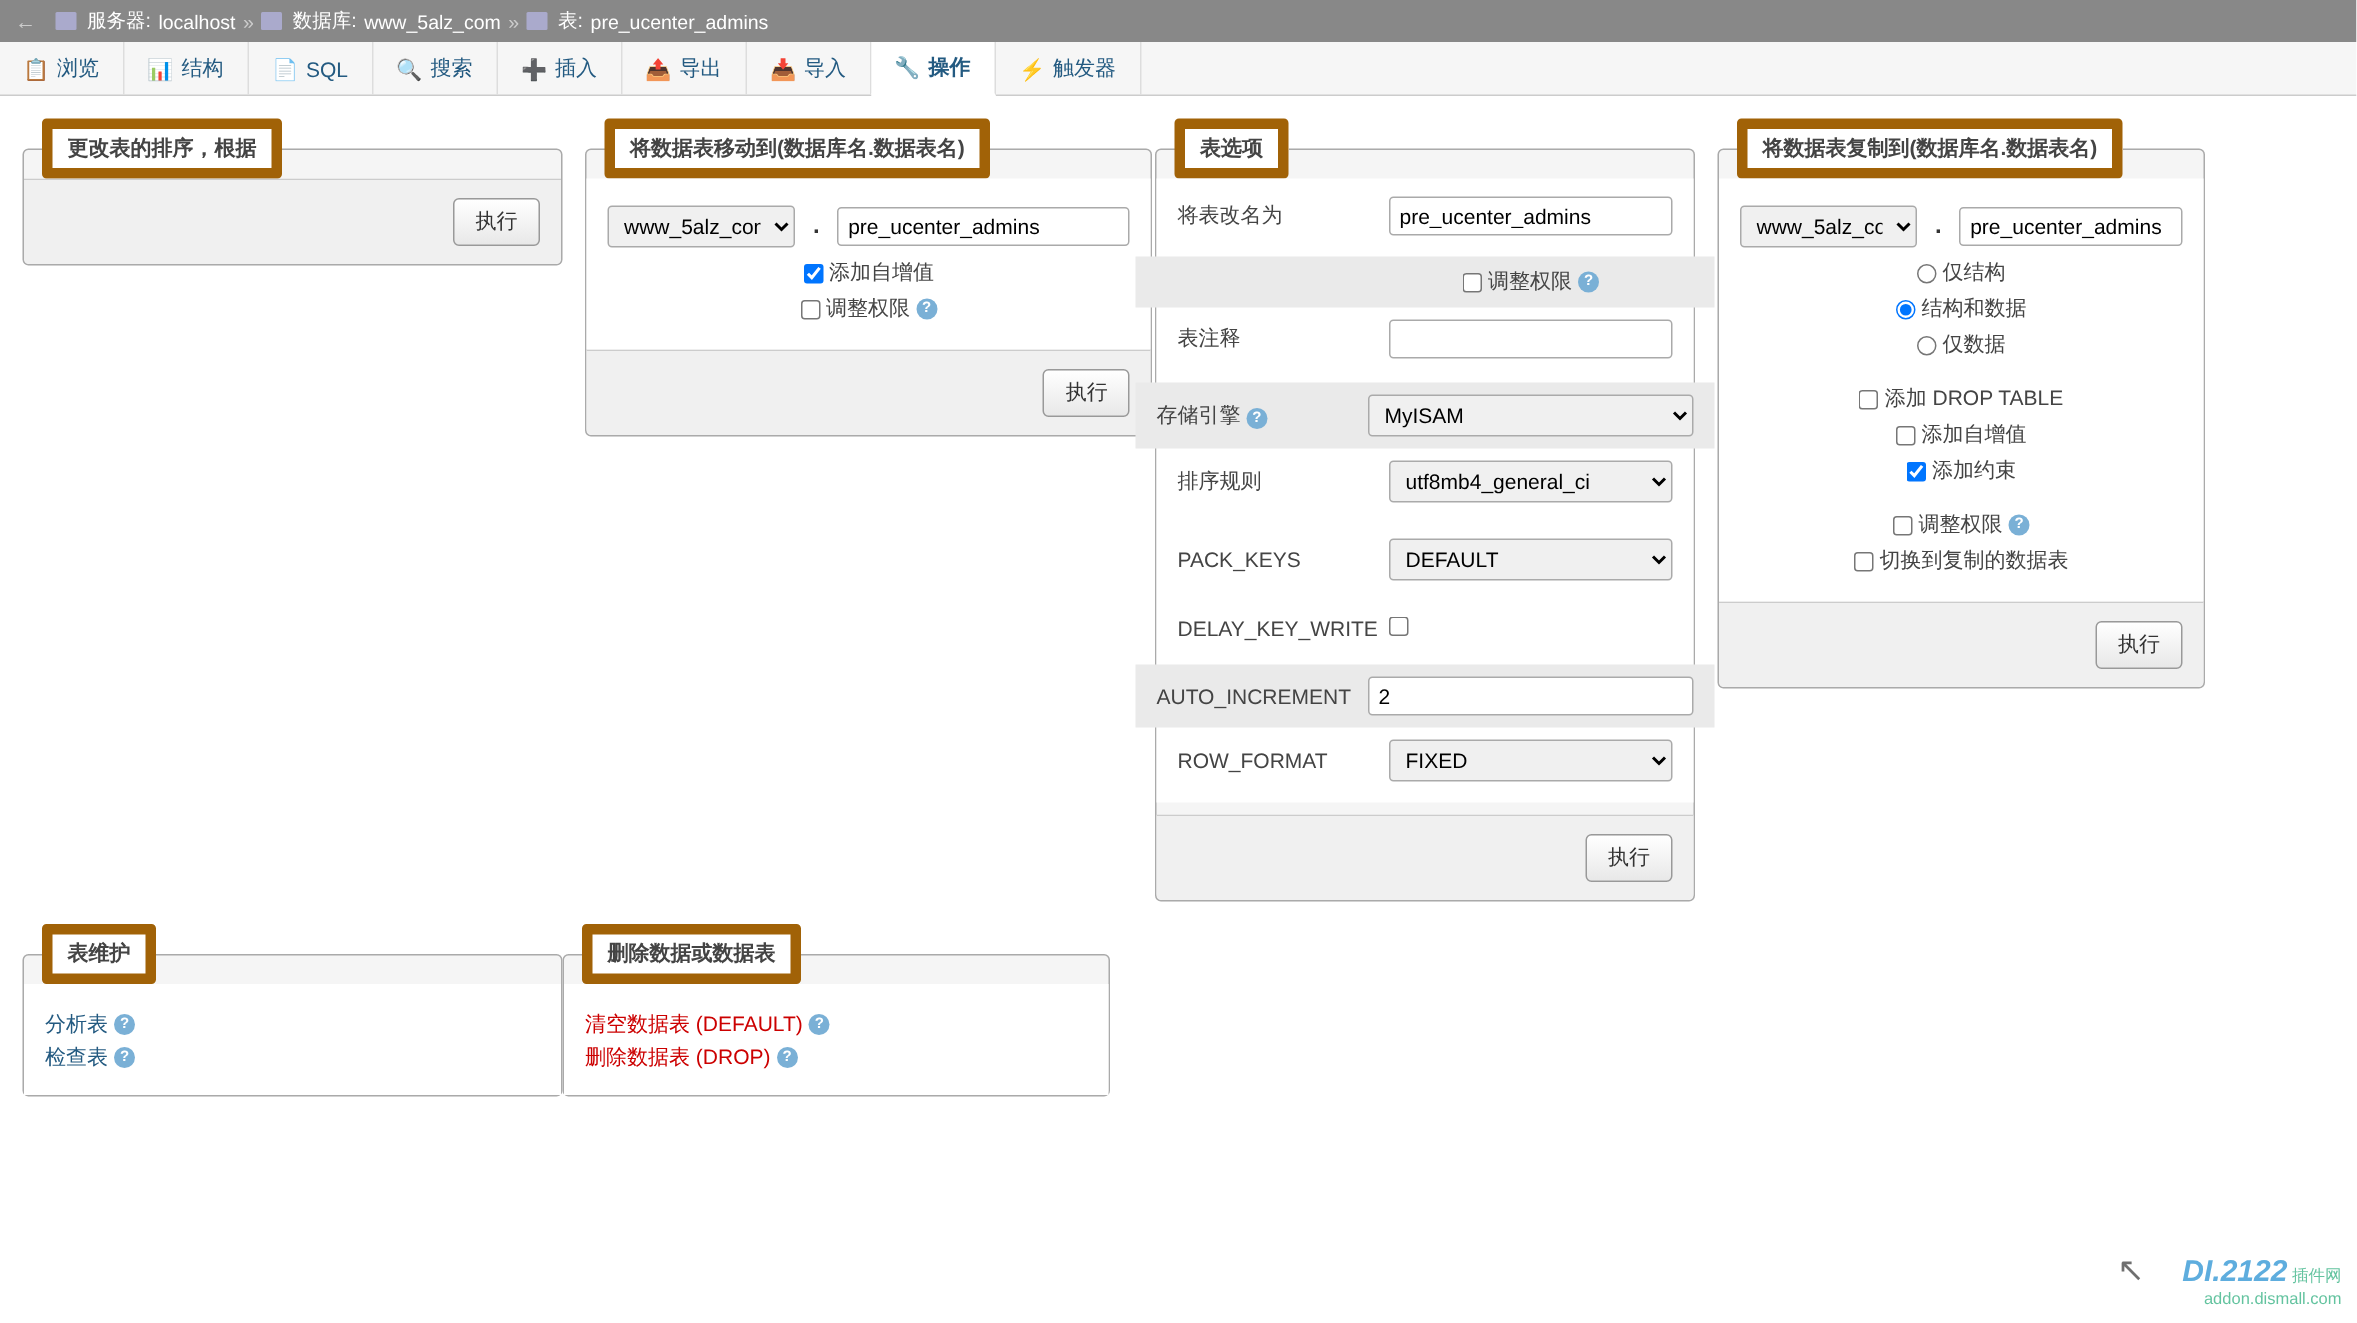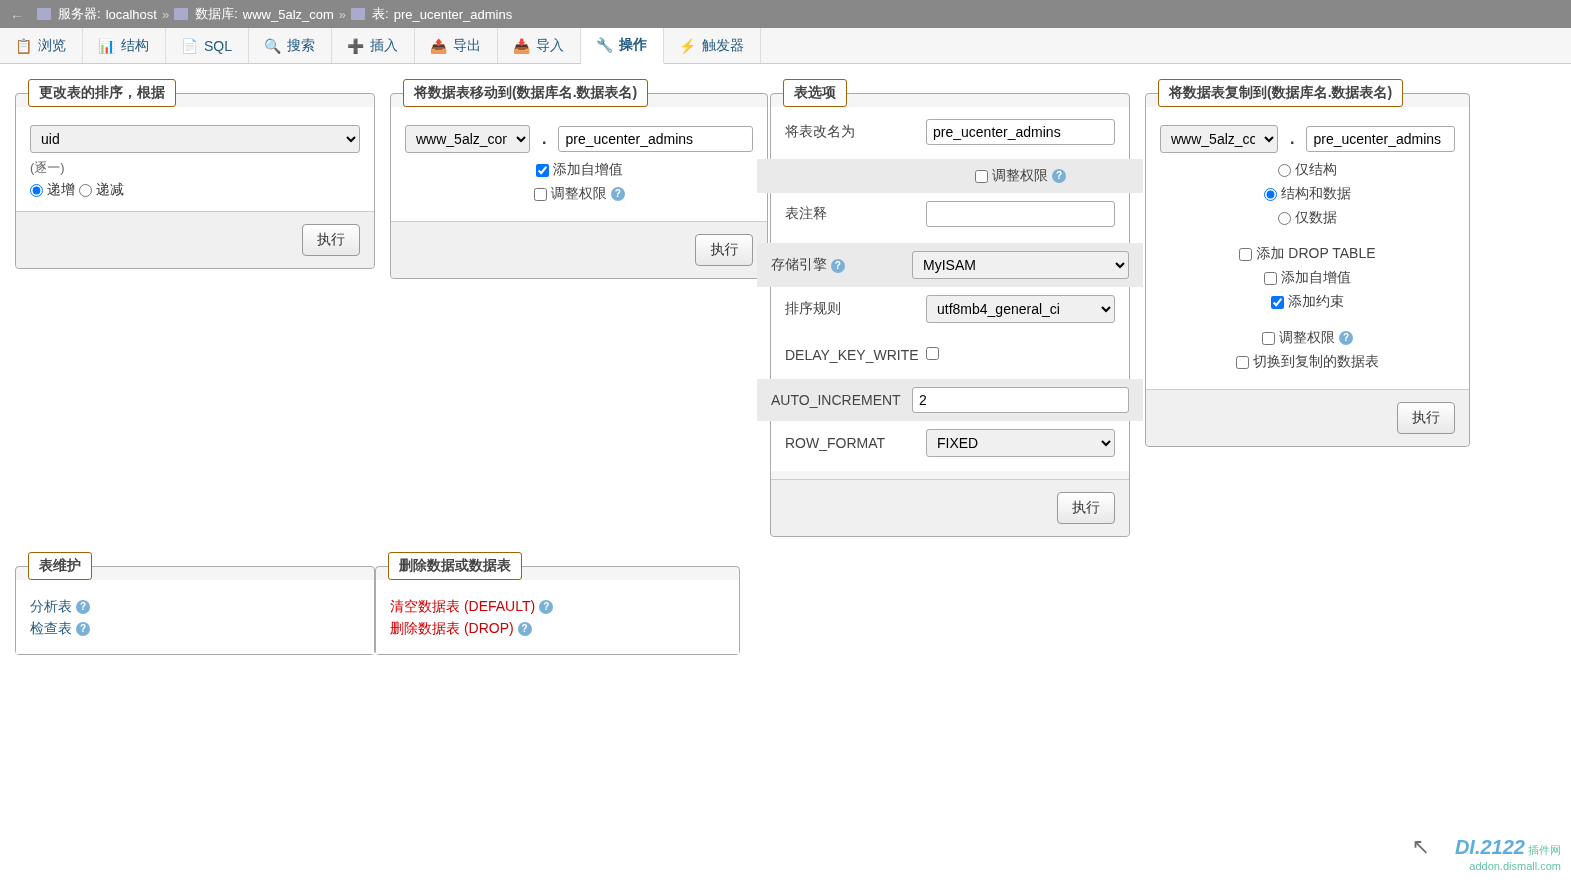--- a/index.html
+++ b/index.html
@@ -13,21 +13,21 @@
 .tab { padding: 8px 16px; display: flex; align-items: center; gap: 6px; cursor: pointer; border-right: 1px solid #ddd; color: #235a81; font-size: 14px; }
 .tab.active { background: #fff; border-bottom: 2px solid #fff; margin-bottom: -1px; font-weight: bold; color: #235a81; }
 .tab-icon { width: 16px; height: 16px; display: inline-flex; align-items: center; justify-content: center; }
 .main { padding: 15px; display: flex; gap: 15px; flex-wrap: wrap; align-items: flex-start; }
 .column { display: flex; flex-direction: column; gap: 15px; }
 .col1 { width: 360px; }
 .col2 { width: 365px; }
 .col3 { width: 360px; }
 .col4 { width: 325px; }
 fieldset { border: 1px solid #aaa; border-radius: 4px; background: #f5f5f5; padding: 0; position: relative; }
-legend { background: #fff; border: 1px solid #a16207; border-radius: 3px; padding: 4px 10px; font-weight: bold; color: #444; margin-left: 12px; font-size: 14px; }
+legend { background: #fff; border: 7px solid #a16207; border-radius: 3px; padding: 4px 10px; font-weight: bold; color: #444; margin-left: 12px; font-size: 14px; }
 .fieldset-body { padding: 18px 14px 12px; background: #fff; }
 .fieldset-footer { padding: 12px 14px; text-align: right; background: #f0f0f0; border-top: 1px solid #ccc; border-radius: 0 0 4px 4px; }
 select, input[type=text] { border: 1px solid #aaa; border-radius: 3px; padding: 4px 6px; font-size: 14px; background: #fff; }
 select { background: #f0f0f0; }
 .btn { background: linear-gradient(#fff,#e8e8e8); border: 1px solid #999; border-radius: 4px; padding: 6px 14px; font-size: 14px; cursor: pointer; color: #333; }
 .row { display: flex; align-items: center; gap: 6px; margin-bottom: 8px; }
 .label-col { width: 135px; color: #444; font-size: 14px; }
 .input-col { flex: 1; }
 .input-col input[type=text], .input-col select { width: 100%; }
 .alt-row { background: #eaeaea; margin: 0 -14px; padding: 8px 14px; }
@@ -98,30 +98,20 @@
   <div class="tab">
       <span class="tab-icon">⚡</span>
       <span>触发器</span>
     </div>
 </div>
 
 <div class="main">
   <div class="column col1">
     <fieldset>
       <legend>更改表的排序，根据</legend>
-      <div class="fieldset-body">
-        <select style="width:100%"><option>uid</option></select>
-        <div class="small-text" style="margin-top:6px">(逐一)</div>
-        <div class="radio-row" style="margin-top:4px">
-          <input type="radio" name="ord" checked="" style="">
-            <span>递增</span>
-          <input type="radio" name="ord" style="">
-            <span>递减</span>
-        </div>
-      </div>
       <div class="fieldset-footer"><button class="btn">执行</button></div>
     </fieldset>
   </div>
 
   <div class="column col2">
     <fieldset>
       <legend>将数据表移动到(数据库名.数据表名)</legend>
       <div class="fieldset-body">
         <div class="row">
           <select style="width:125px"><option>www_5alz_com</option></select>
@@ -164,20 +154,24 @@
           </div>
         <div class="row alt-row">
             <div class="label-col"><span>存储引擎</span> <span class="help-icon">?</span></div>
             <div class="input-col"><select><option>MyISAM</option></select></div>
           </div>
         <div class="row" style="padding:8px 14px">
             <div class="label-col">排序规则</div>
             <div class="input-col"><select><option>utf8mb4_general_ci</option></select></div>
           </div>
         <div class="row" style="padding:8px 14px">
+            <div class="label-col">PACK_KEYS</div>
+            <div class="input-col"><select><option>DEFAULT</option></select></div>
+          </div>
+        <div class="row" style="padding:8px 14px">
             <div class="label-col">DELAY_KEY_WRITE</div>
             <div class="input-col"><input type="checkbox" style=""></div>
           </div>
         <div class="row alt-row">
             <div class="label-col">AUTO_INCREMENT</div>
             <div class="input-col"><input type="text" value="2" style=""></div>
           </div>
         <div class="row" style="padding:8px 14px 14px">
             <div class="label-col">ROW_FORMAT</div>
             <div class="input-col"><select><option>FIXED</option></select></div>

